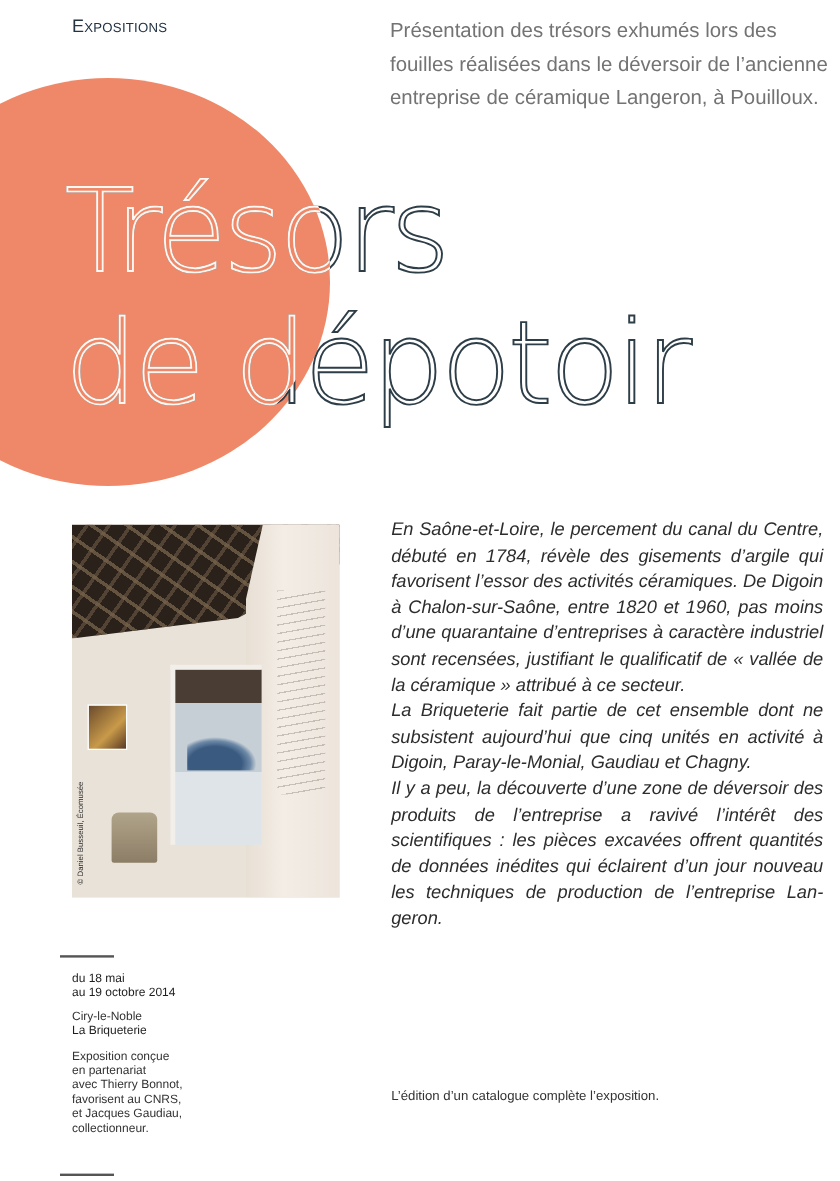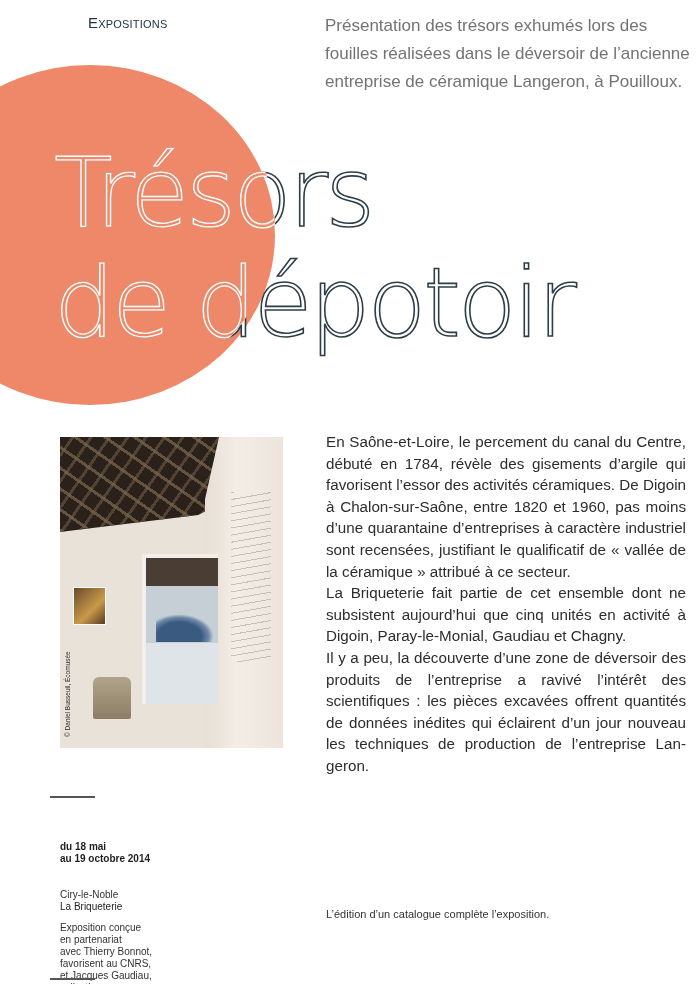--- a/index.html
+++ b/index.html
@@ -15,21 +15,20 @@
     }
 
     .section-label {
       position: absolute;
       left: 60px; top: 14px;
       font-family: "Liberation Sans", sans-serif;
       font-size: 15px;
       color: #223344;
       font-variant: small-caps;
       letter-spacing: 0.2px;
-      margin-left: 28px;
     }
 
     .intro {
       position: absolute;
       left: 325px; top: 12px;
       width: 372px;
       font-size: 17px;
       line-height: 28px;
       color: #737373;
       font-weight: normal;
@@ -124,36 +123,36 @@
     .rule.bottom { top: 978px; }
 
     .sidebar {
       position: absolute;
       left: 60px; top: 810px;
       width: 150px;
       font-size: 10px;
       line-height: 12px;
       color: #333;
     }
-    .sidebar .dates { font-weight: bold; color: #1e1e1e; margin-top: 31px; }
-    .sidebar .place { margin-top: 24px; }
+    .sidebar .dates { font-weight: normal; color: #1e1e1e; }
+    .sidebar .place { margin-top: 8px; }
     .sidebar .venue { font-weight: normal; color: #1e1e1e; }
     .sidebar .note { margin-top: 9px; }
 
     .body-text {
       position: absolute;
       left: 326px; top: 431px;
       width: 360px;
       font-size: 15.2px;
       line-height: 21.6px;
       color: #2d2d2d;
       text-align: justify;
       hyphens: manual;
     }
-    .body-text p { margin: 0; }
+    .body-text p { margin: 0; font-style: italic; }
     .catalogue {
       position: absolute;
       left: 326px; top: 908px;
       font-size: 11px;
       color: #333;
     }
   </style>
 </head>
 <body>
 

